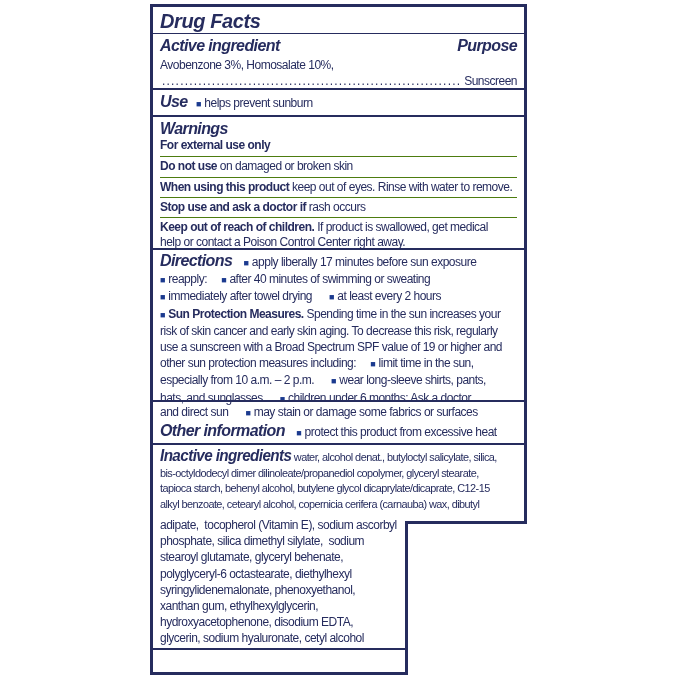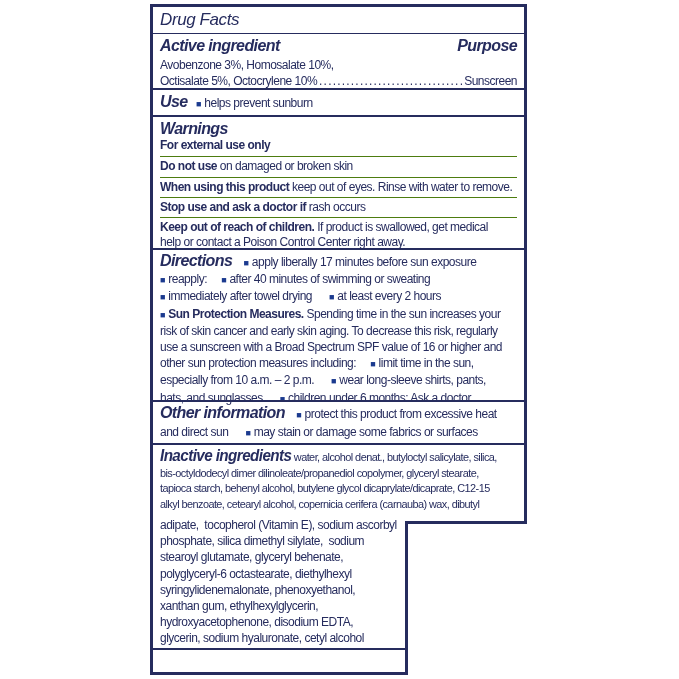--- a/index.html
+++ b/index.html
@@ -11,21 +11,21 @@
   .panel { position:absolute; left:150px; top:4px; width:377px; height:671px; }
   .bor { position:absolute; background:#262c5e; }
   .bar  { position:absolute; background:#262c5e; height:2px; }
   .thin { position:absolute; background:#262c5e; height:1px; }
   .sec  { position:absolute; left:10px; }
   .line { white-space:pre; }
   .body { font-size:12px; letter-spacing:-0.5px; line-height:16px; }
   .s-h  { font-style:italic; font-weight:bold; font-size:16px; letter-spacing:-0.6px; }
   .s-b  { font-weight:bold;text-align:right; }
   .s-bu { color:#1b3a8f; font-size:9px; letter-spacing:0; }
-  .title{ font-style:italic; font-weight:normal; font-size:17px; letter-spacing:-0.4px; }
+  .title{ font-style:italic; font-weight:bold; font-size:20px; letter-spacing:-0.4px; }
   .arow1{ display:flex; justify-content:space-between; align-items:flex-end; }
   .arow3{ display:flex; align-items:baseline; }
   .leader{ flex:1; overflow:hidden; white-space:nowrap; margin:0 2px; letter-spacing:1.2px; }
   .warn-row { padding:2px 0; border-top:1px solid #4d7c0f; line-height:15.2px; }
   .warn-first { padding-bottom:3px; border-top:none; }
   .dir  { line-height:16.2px; }
   .oth  { line-height:17px; }
   .inw  { line-height:15.6px; font-size:11.5px; letter-spacing:-0.6px;
           transform:scaleX(0.95); transform-origin:0 0; }
   .inn  { line-height:16.2px; }
@@ -47,21 +47,20 @@
   <div class="thin" style="left:3px;top:29px;width:371px;"></div>
 
   <div class="sec" style="top:33px;width:357px;">
     <div class="arow1">
       <span class="s-h">Active ingredient</span>
       <span class="s-h">Purpose</span>
     </div>
     <div class="body" style="margin-top:2px;">
       <div class="line">Avobenzone 3%, Homosalate 10%,</div>
       <div class="arow3">
-        <span class="line">Octisalate 5%, Octocrylene 10%</span>
         <span class="leader">............................................................................................................</span>
         <span class="line">Sunscreen</span>
       </div>
     </div>
   </div>
   <div class="bar" style="left:3px;top:84px;width:371px;"></div>
 
   <div class="sec body" style="top:90px;width:357px;">
       <div class="line"><span class="s-h">Use</span><span>   </span><span class="s-bu">■</span><span> helps prevent sunburn</span></div>
     </div>
@@ -87,30 +86,30 @@
       </div>
   </div>
   <div class="bar" style="left:3px;top:244px;width:371px;"></div>
 
   <div class="sec body dir" style="top:249px;width:360px;">
       <div class="line"><span class="s-h">Directions</span><span>    </span><span class="s-bu">■</span><span> apply liberally 17 minutes before sun exposure</span></div>
       <div class="line"><span class="s-bu">■</span><span> reapply:     </span><span class="s-bu">■</span><span> after 40 minutes of swimming or sweating</span></div>
       <div class="line"><span class="s-bu">■</span><span> immediately after towel drying      </span><span class="s-bu">■</span><span> at least every 2 hours</span></div>
       <div class="line"><span class="s-bu">■</span><span> </span><span class="s-b">Sun Protection Measures.</span><span> Spending time in the sun increases your</span></div>
       <div class="line"><span>risk of skin cancer and early skin aging. To decrease this risk, regularly</span></div>
-      <div class="line"><span>use a sunscreen with a Broad Spectrum SPF value of 16 or higher and</span></div>
+      <div class="line"><span>use a sunscreen with a Broad Spectrum SPF value of 19 or higher and</span></div>
       <div class="line"><span>other sun protection measures including:     </span><span class="s-bu">■</span><span> limit time in the sun,</span></div>
       <div class="line"><span>especially from 10 a.m. – 2 p.m.      </span><span class="s-bu">■</span><span> wear long-sleeve shirts, pants,</span></div>
       <div class="line"><span>hats, and sunglasses      </span><span class="s-bu">■</span><span> children under 6 months: Ask a doctor</span></div>
     </div>
   <div class="bar" style="left:3px;top:396px;width:371px;"></div>
 
   <div class="sec body oth" style="top:400px;width:360px;">
+      <div class="line"><span>and direct sun      </span><span class="s-bu">■</span><span> may stain or damage some fabrics or surfaces</span></div>
       <div class="line"><span class="s-h">Other information</span><span>    </span><span class="s-bu">■</span><span> protect this product from excessive heat</span></div>
-      <div class="line"><span>and direct sun      </span><span class="s-bu">■</span><span> may stain or damage some fabrics or surfaces</span></div>
     </div>
   <div class="bar" style="left:3px;top:439px;width:371px;"></div>
 
   <div class="sec body inw" style="top:444px;width:380px;">
       <div class="line"><span class="s-h">Inactive ingredients</span><span> water, alcohol denat., butyloctyl salicylate, silica,</span></div>
       <div class="line"><span>bis-octyldodecyl dimer dilinoleate/propanediol copolymer, glyceryl stearate,</span></div>
       <div class="line"><span>tapioca starch, behenyl alcohol, butylene glycol dicaprylate/dicaprate, C12-15</span></div>
       <div class="line"><span>alkyl benzoate, cetearyl alcohol, copernicia cerifera (carnauba) wax, dibutyl</span></div>
     </div>
   <div class="sec body inn" style="top:513px;width:242px;">

